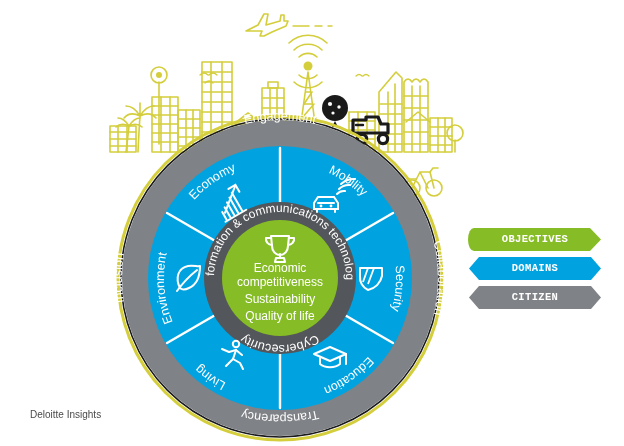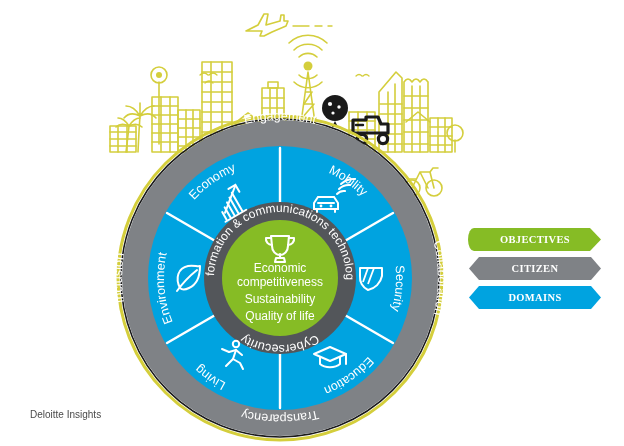--- a/index.html
+++ b/index.html
@@ -50,21 +50,21 @@
     left: 0;
     top: 0;
     width: 134px;
     height: 18px;
     line-height: 23px;
     text-align: center;
     color: #ffffff;
     font-size: 10.5px;
     font-weight: bold;
     letter-spacing: 0.35px;
-    font-family: Liberation Serif, serif;
+    font-family: Liberation Mono, monospace;
     white-space: nowrap;
   }
   .credit {
     position: absolute;
     left: 30px;
     top: 409px;
     font-size: 10px;
     color: #4a4a4a;
     font-family: "Liberation Sans", sans-serif;
   }
@@ -334,29 +334,29 @@
     <div class="legend-row">
       <svg class="legend-shape" viewBox="0 0 134 23" preserveAspectRatio="none">
         <path d="M6,0 H122 L133,11.5 L122,23 H6 A6,11.5 0 0 1 6,0 Z" fill="#86BC25"></path>
       </svg>
       <div class="legend-label">OBJECTIVES</div>
     </div>
 
 
     <div class="legend-row">
       <svg class="legend-shape" viewBox="0 0 134 23" preserveAspectRatio="none">
+        <path d="M11,0 H123 L133,11.5 L123,23 H11 L1,11.5 Z" fill="#00A3E0"></path>
+      </svg>
+      <div class="legend-label">DOMAINS</div>
+    </div>
+
+    <div class="legend-row">
+      <svg class="legend-shape" viewBox="0 0 134 23" preserveAspectRatio="none">
         <path d="M11,0 H123 L133,11.5 L123,23 H11 L1,11.5 Z" fill="#7F8286"></path>
       </svg>
       <div class="legend-label">CITIZEN</div>
     </div>
 
-    <div class="legend-row">
-      <svg class="legend-shape" viewBox="0 0 134 23" preserveAspectRatio="none">
-        <path d="M11,0 H123 L133,11.5 L123,23 H11 L1,11.5 Z" fill="#00A3E0"></path>
-      </svg>
-      <div class="legend-label">DOMAINS</div>
-    </div>
-
   </div>
 
   <div class="credit">Deloitte Insights</div>
 
 </div>
 
 </body></html>

